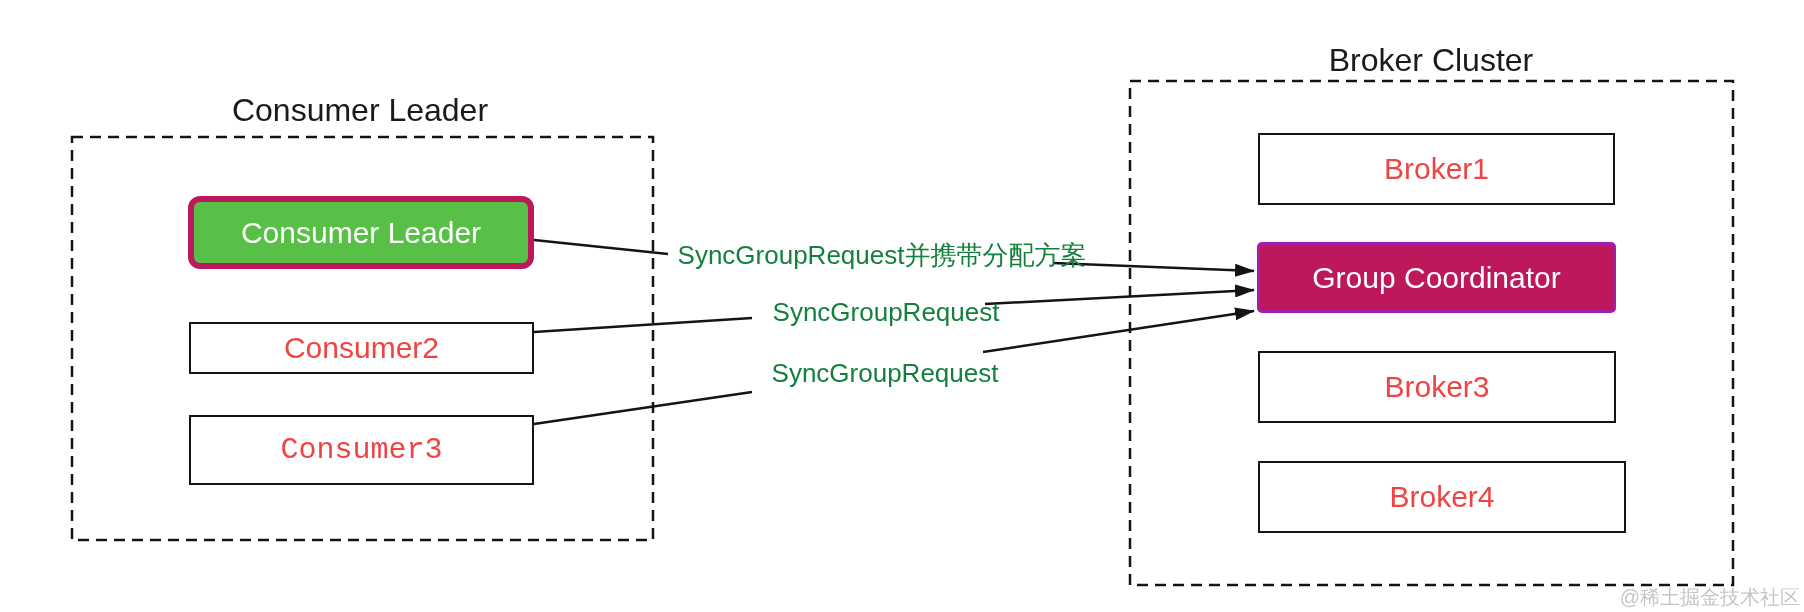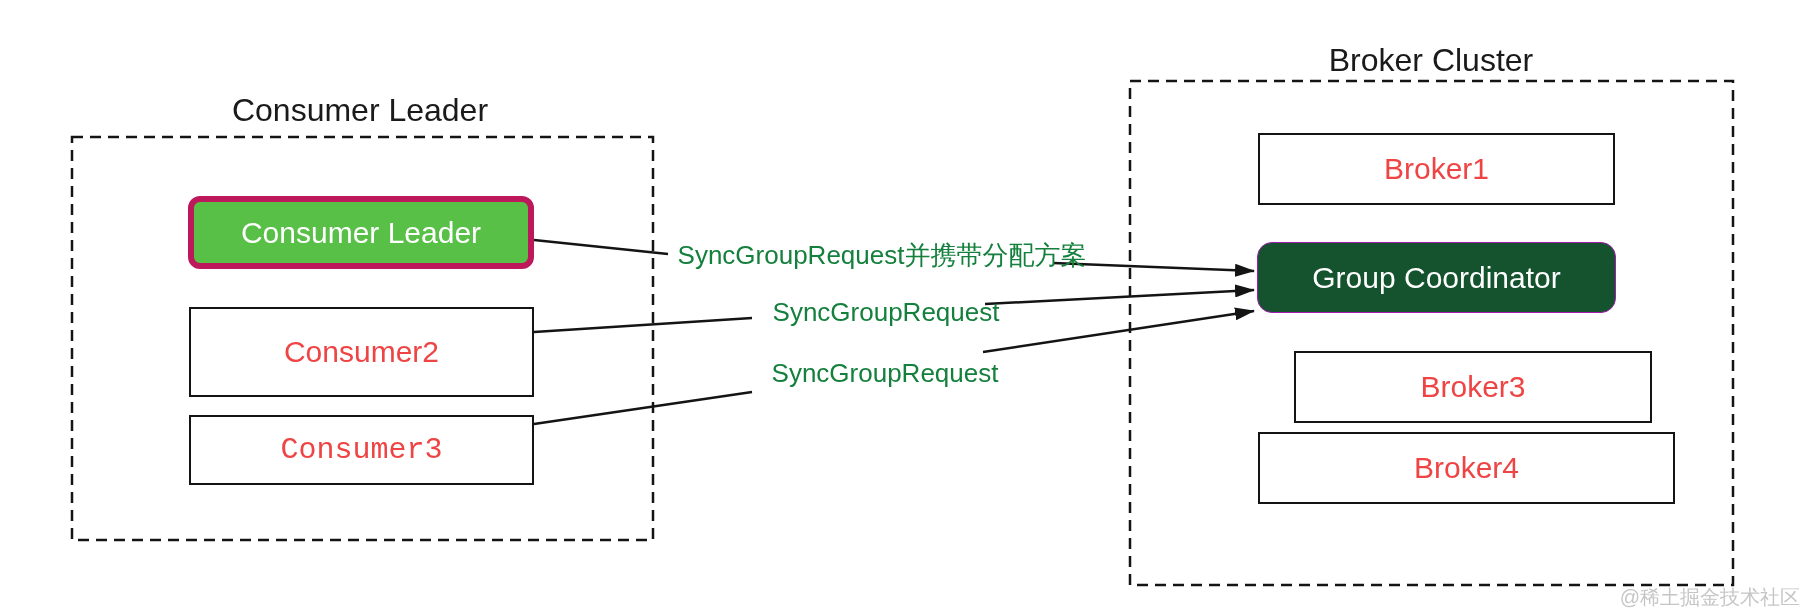--- a/index.html
+++ b/index.html
@@ -35,23 +35,23 @@
     border:2px solid #141414;
     color:#ef4444;
   }
   .node-leader{
     background:#58bf47;
     border:6px solid #be185d;
     border-radius:12px;
     color:#ffffff;
   }
   .node-coordinator{
-    background:#14532d;
-    border:1px solid #a21caf;
-    border-radius:15px;
+    background:#be185d;
+    border:3px solid #a21caf;
+    border-radius:5px;
     color:#ffffff;
   }
   .edge-label{
     position:absolute;
     width:420px;
     text-align:center;
     font-size:26px;
     line-height:30px;
     color:#15803d;
     white-space:nowrap;
@@ -95,43 +95,43 @@
     <line x1="534" y1="424" x2="752" y2="392" stroke="#141414" stroke-width="2.5"></line>
     <line x1="983" y1="352" x2="1254" y2="311" stroke="#141414" stroke-width="2.5" marker-end="url(#arrow)"></line>
   </svg>
 
   <div class="group-title" style="left:160px;top:62px;">Consumer Leader</div>
 
   <div class="node node-leader" style="left:188px;top:196px;width:346px;height:73px;">
     <span>Consumer Leader</span>
   </div>
 
-  <div class="node node-plain" style="left:189px;top:307px;width:345px;height:90px;">
+  <div class="node node-plain" style="left:189px;top:322px;width:345px;height:52px;">
     <span>Consumer2</span>
   </div>
 
   <div class="node node-plain" style="left:189px;top:415px;width:345px;height:70px;font-family:Liberation Mono, monospace;">
     <span>Consumer3</span>
   </div>
 
   <div class="group-title" style="left:1231px;top:12px;">Broker Cluster</div>
 
   <div class="node node-plain" style="left:1258px;top:133px;width:357px;height:72px;">
     <span>Broker1</span>
   </div>
 
   <div class="node node-coordinator" style="left:1257px;top:242px;width:359px;height:71px;">
     <span>Group Coordinator</span>
   </div>
 
-  <div class="node node-plain" style="left:1258px;top:351px;width:358px;height:72px;margin-left:36px;">
+  <div class="node node-plain" style="left:1258px;top:351px;width:358px;height:72px;">
     <span>Broker3</span>
   </div>
 
-  <div class="node node-plain" style="left:1258px;top:432px;width:417px;height:72px;">
+  <div class="node node-plain" style="left:1258px;top:461px;width:368px;height:72px;">
     <span>Broker4</span>
   </div>
 
   <div class="edge-label" style="left:652px;top:240px;">SyncGroupRequest并携带分配方案</div>
   <div class="edge-label" style="left:656px;top:297px;">SyncGroupRequest</div>
   <div class="edge-label" style="left:655px;top:358px;">SyncGroupRequest</div>
 
   <div class="watermark">@稀土掘金技术社区</div>
 
 </div>

